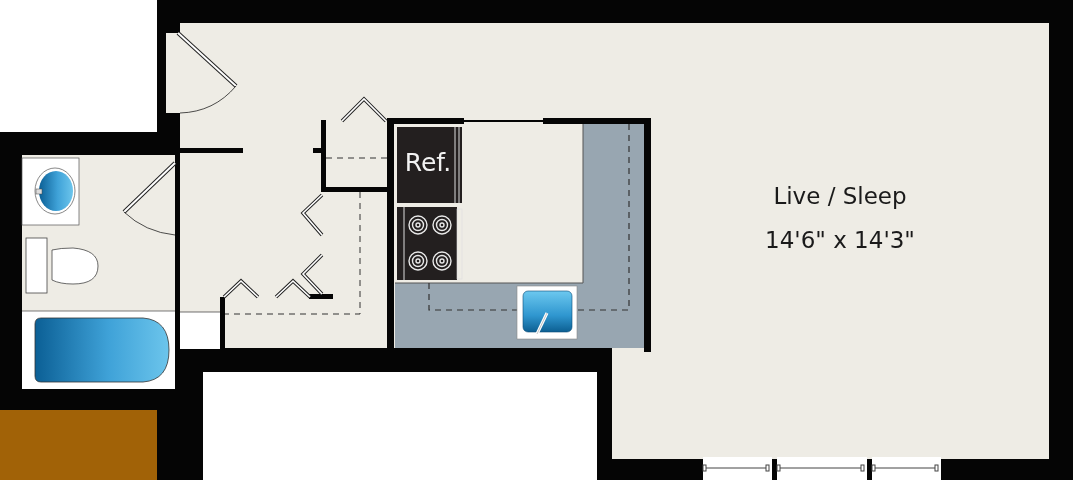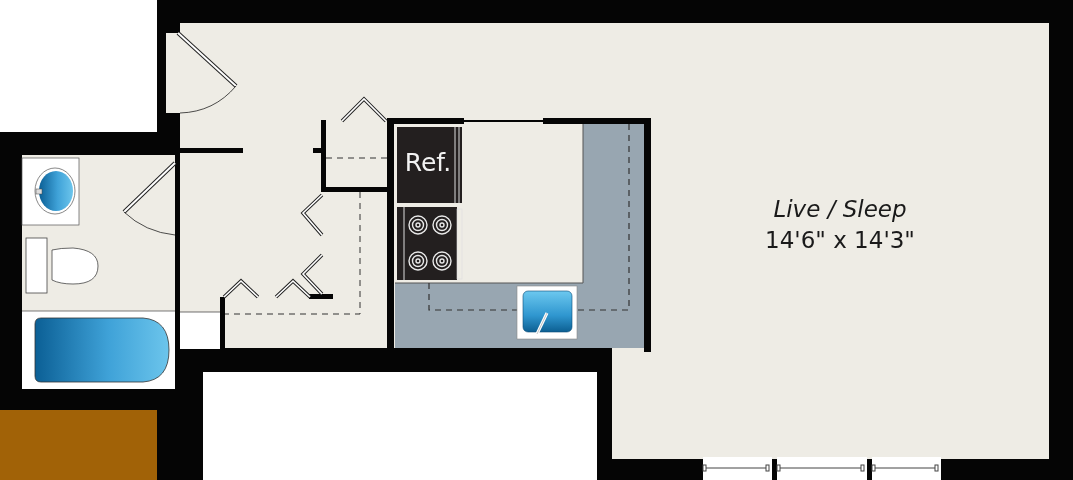--- a/index.html
+++ b/index.html
@@ -181,15 +181,15 @@
           <rect x="766" y="465" width="3" height="6"></rect>
       <rect x="777" y="465" width="3" height="6"></rect>
           <rect x="861" y="465" width="3" height="6"></rect>
       <rect x="872" y="465" width="3" height="6"></rect>
           <rect x="935" y="465" width="3" height="6"></rect>
     </g>
   </g>
 </svg>
 
 <div class="lbl ref" style="left:399px;top:148px;width:58px;">Ref.</div>
-<div class="lbl live" style="left:740px;top:195px;width:200px;font-style:italic;">Live / Sleep</div>
+<div class="lbl live" style="left:740px;top:182px;width:200px;">Live / Sleep</div>
 <div class="lbl live" style="left:740px;top:226px;width:200px;">14'6" x 14'3"</div>
 </div>
 
 </body></html>

